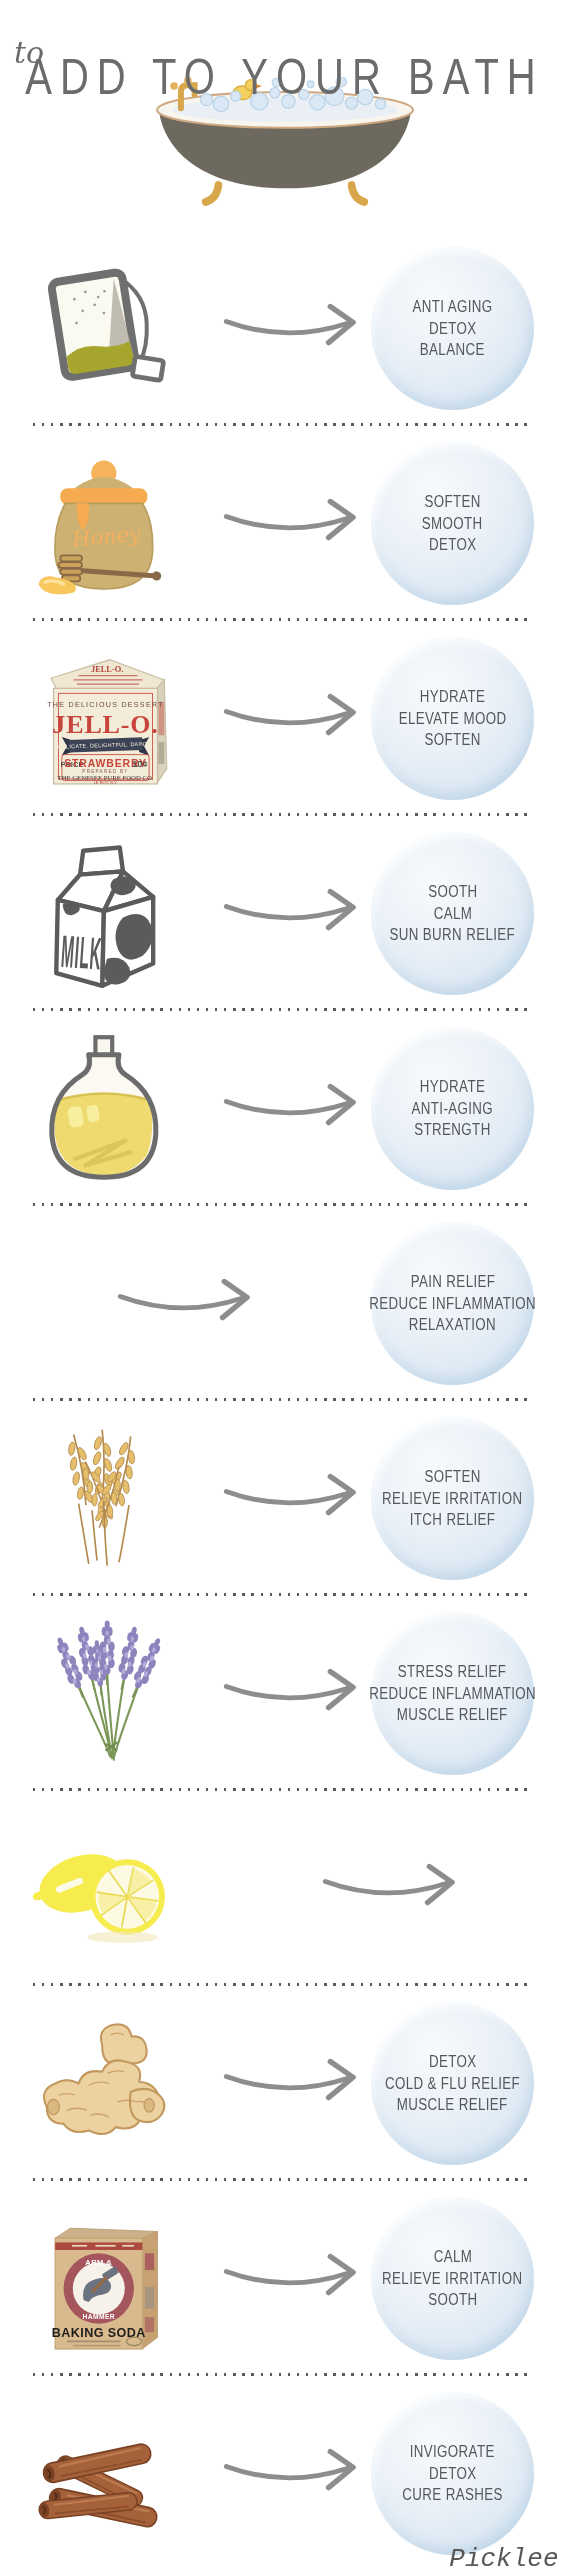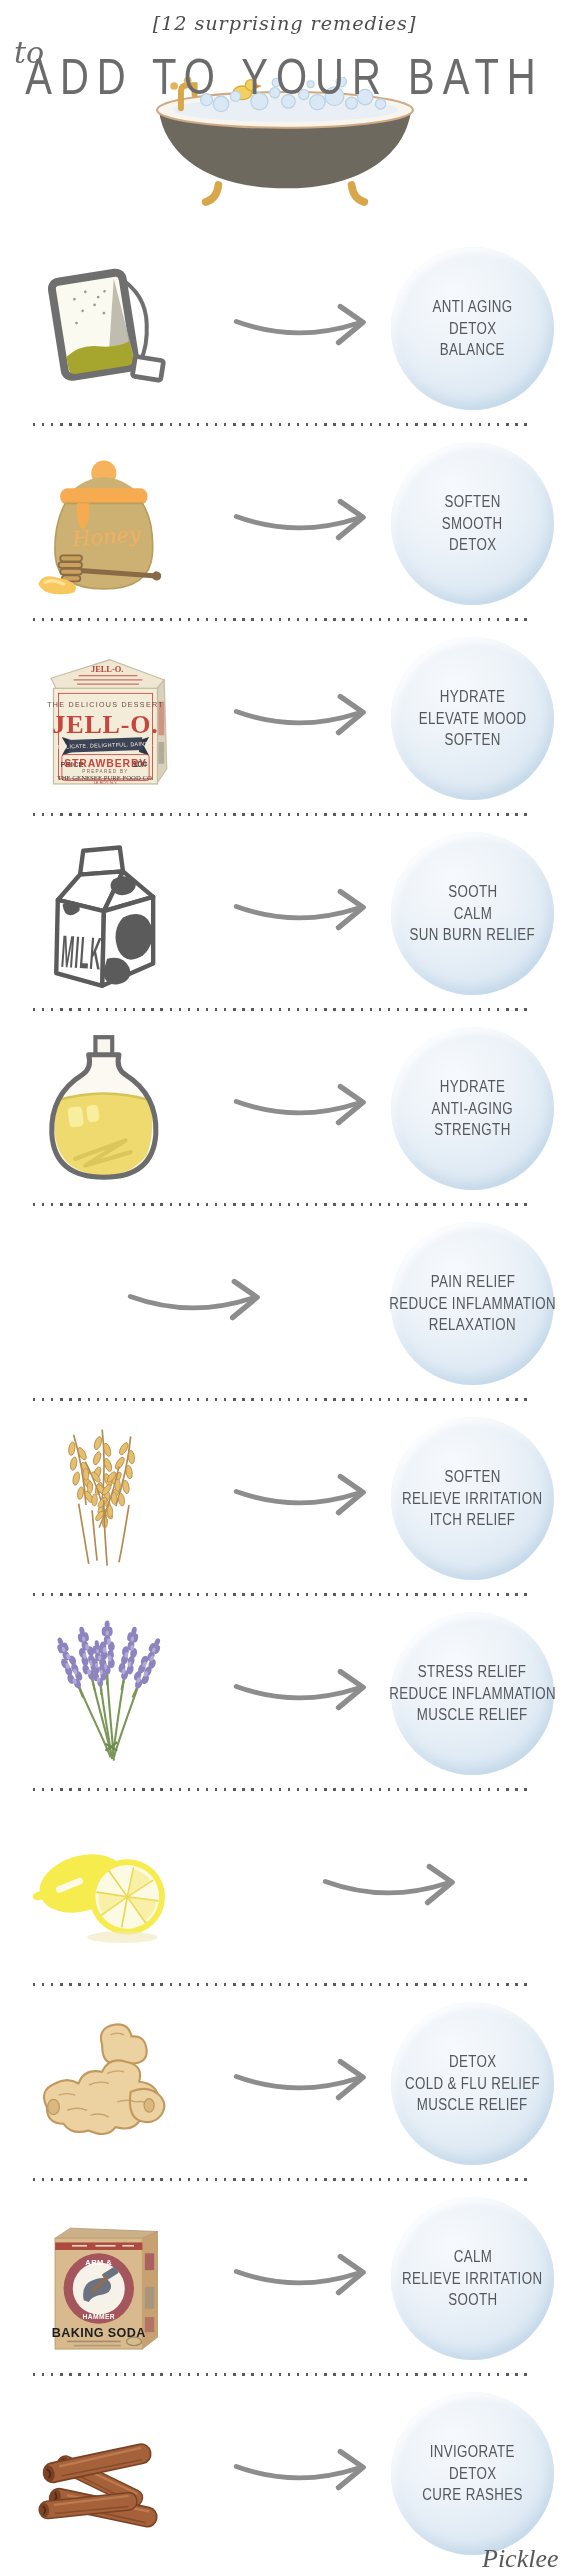--- a/index.html
+++ b/index.html
@@ -15,38 +15,37 @@
               font-size:40px;color:#6b6b6b;letter-spacing:8px;font-weight:400;
               transform:scaleY(1.25);transform-origin:top center;z-index:2;}
   .tub-wrap{position:absolute;top:77px;left:50%;transform:translateX(-50%);z-index:1;}
   
   .rows{position:relative;}
   .row{position:relative;height:195px;display:flex;align-items:center;}
   .row:not(:last-child)::after{content:"";position:absolute;left:33px;right:35px;bottom:0;height:2.6px;
       background:repeating-linear-gradient(90deg,#5a5a5a 0 2.3px,transparent 2.3px 9.1px);}
   .illo{width:211px;display:flex;justify-content:center;align-items:center;}
   .arrow-cell{flex:1;display:flex;justify-content:center;align-items:center;}
-  .bubble{width:163px;height:163px;margin-right:15px;flex:0 0 auto;border-radius:50%;
+  .bubble{width:163px;height:163px;margin-right:35px;flex:0 0 auto;border-radius:50%;
       background:radial-gradient(circle at 38% 30%,#f7fafd 0%,#ecf2f8 38%,#dfeaf4 66%,#d4e3f0 87%,#cddeee 100%);
       box-shadow:inset -3.5px -7px 10.5px rgba(150,185,215,.30), inset 3.5px 5.3px 7px rgba(255,255,255,.85);
       display:flex;flex-direction:column;justify-content:center;align-items:center;text-align:center;}
   .b-line{font-size:14.5px;line-height:1.5;color:#54575b;letter-spacing:0.4px;white-space:nowrap;
       transform:scale(.92,1.14);}
   
-  .brand{position:absolute;right:10.5px;bottom:1.8px;font-family:Liberation Serif, serif;font-style:italic;
+  .brand{position:absolute;right:10.5px;bottom:1.8px;font-family:Liberation Mono, monospace;font-style:italic;
       font-size:26px;color:#585858;z-index:3;}
   svg{display:block;}
 </style>
 </head>
 <body>
 
 <div class="page">
 
   <div class="header">
-    <div class="tagline">[12 surprising remedies]</div>
     <div class="to-script">to</div>
     <div class="main-title">ADD TO YOUR BATH</div>
     <div class="tub-wrap">
       <svg width="290" height="134" viewBox="0 0 340 152">
 
         <path d="M22,36 C70,56 270,56 318,36 C310,94 252,128 170,128 C88,128 30,94 22,36 Z" fill="#6e695f"></path>
 
         <path d="M92,124 q-2,16 -15,20" stroke="#d8a74c" stroke-width="9" fill="none" stroke-linecap="round"></path>
         <path d="M248,124 q2,16 15,20" stroke="#d8a74c" stroke-width="9" fill="none" stroke-linecap="round"></path>
 

